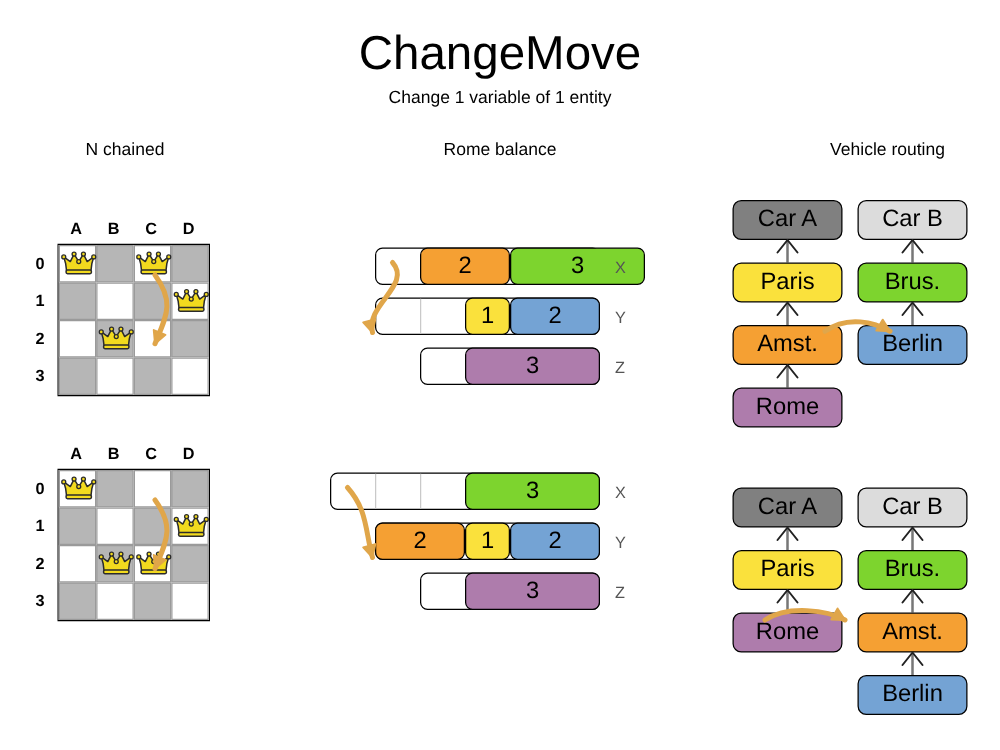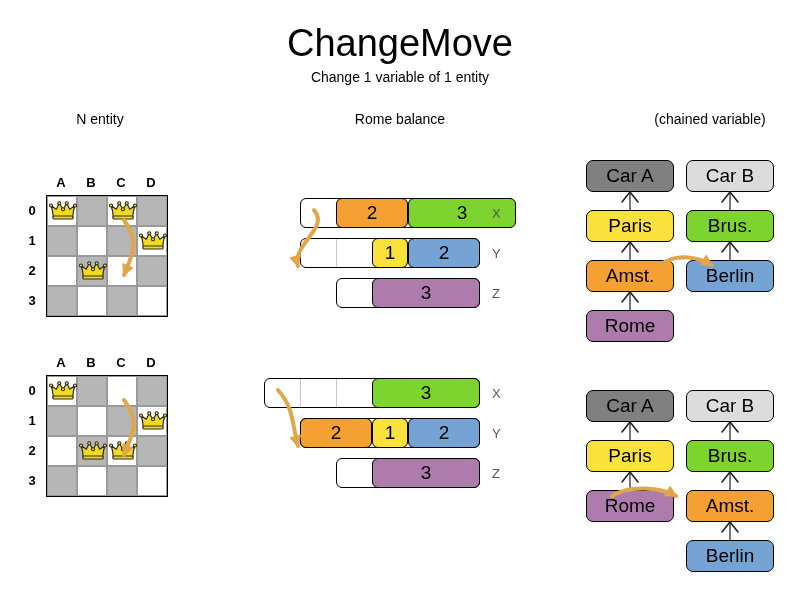--- a/index.html
+++ b/index.html
@@ -50,24 +50,24 @@
          font-size:19px;color:#000;}
   .vlink{position:absolute;background:#777;width:2.4px;}
   .vhead{position:absolute;}
 </style>
 </head>
 <body>
 
 <div class="title">ChangeMove</div>
 <div class="subtitle">Change 1 variable of 1 entity</div>
 
-<div class="sec-head" id="head-nqueens">N entity</div>
+<div class="sec-head" id="head-nqueens">N chained</div>
 <div class="sec-head" id="head-cloud">Rome balance</div>
 <div class="sec-head" id="head-vrp">
-  <div>(chained variable)</div>
+  <div>Vehicle routing</div>
 </div>
 
 <div class="board-wrap" id="board-before" style="left: 24px; top: 175px;">
     <div class="file-lbl" style="left: 22px; top: 0px; width: 30px;">A</div>
     <div class="file-lbl" style="left: 52px; top: 0px; width: 30px;">B</div>
     <div class="file-lbl" style="left: 82px; top: 0px; width: 30px;">C</div>
     <div class="file-lbl" style="left: 112px; top: 0px; width: 30px;">D</div>
     <div class="rank-lbl" style="left: 0px; top: 28px; width: 16px;">0</div>
     <div class="rank-lbl" style="left: 0px; top: 58px; width: 16px;">1</div>
     <div class="rank-lbl" style="left: 0px; top: 88px; width: 16px;">2</div>

